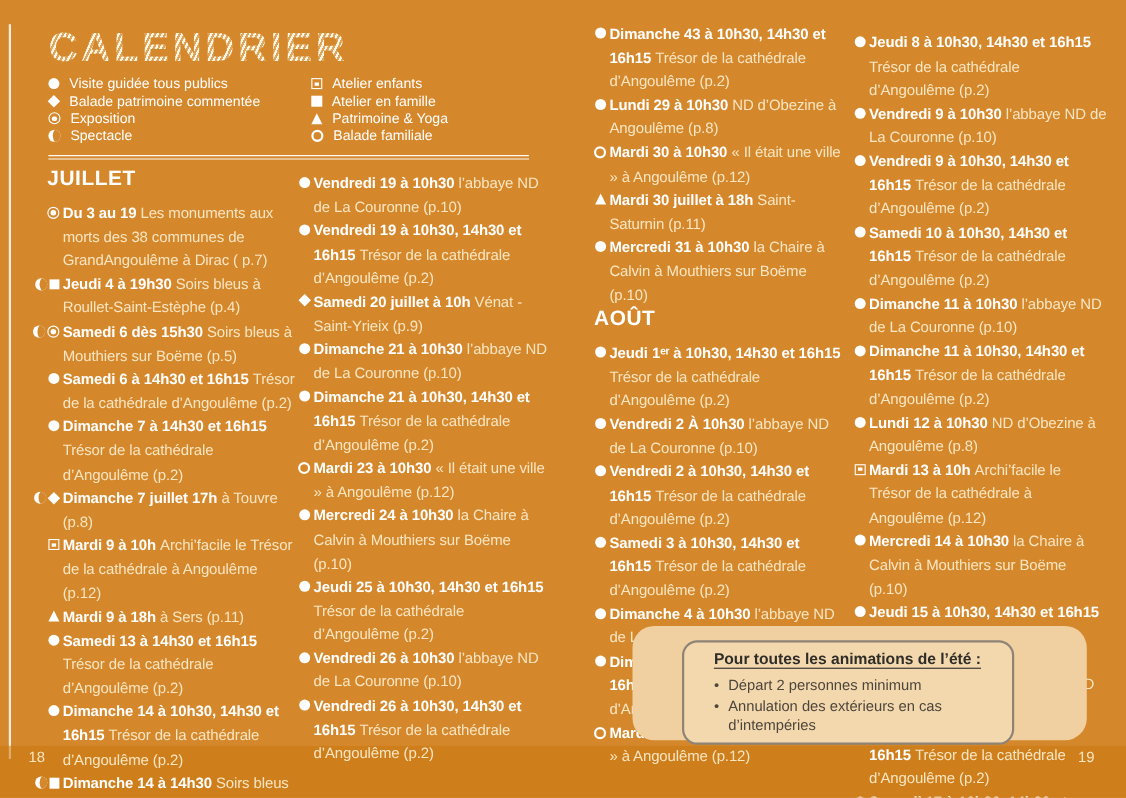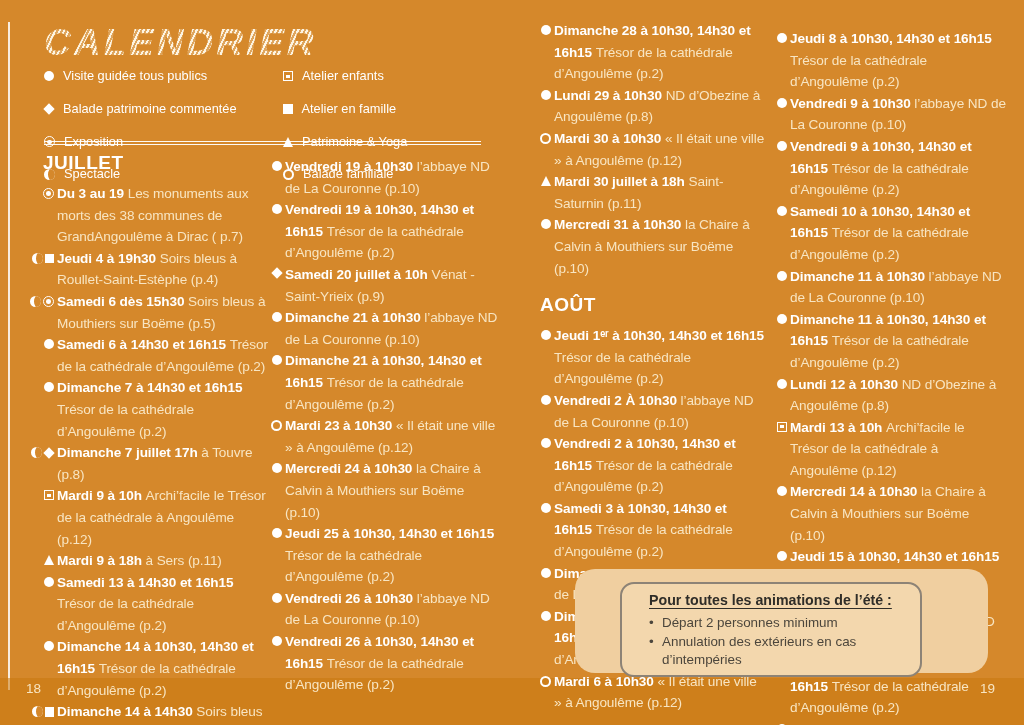--- a/index.html
+++ b/index.html
@@ -20,32 +20,32 @@
     font-family:"Liberation Sans","DejaVu Sans",sans-serif;
     overflow:hidden;
   }
   .footer-band{position:absolute;left:0;right:0;bottom:0;height:47px;background:var(--bg-deep);opacity:.55;}
   .edge-line{position:absolute;left:8px;top:22px;width:2px;height:668px;background:rgba(255,255,255,.85);}
 
   .title{
     position:absolute;left:44px;top:24px;
     font-size:37px;font-weight:bold;letter-spacing:3px;line-height:1;
     background:repeating-linear-gradient(115deg,#fdf4e1 0px,#fdf4e1 2px,rgba(253,244,225,.28) 2px,rgba(253,244,225,.28) 4px);
-    -webkit-background-clip:text;background-clip:text;color:transparent;font-style:italic;
+    -webkit-background-clip:text;background-clip:text;color:transparent;
   }
 
-  .legend-col{position:absolute;top:70px;display:flex;flex-direction:column;gap:20px;}
+  .legend-col{position:absolute;top:70px;display:flex;flex-direction:column;gap:3px;}
   #legend-col1{left:44px;width:230px;}
   #legend-col2{left:283px;width:230px;}
   .legend-item{display:flex;align-items:center;gap:9px;color:var(--white);font-size:12.8px;line-height:12.8px;height:12.8px;}
 
   .divider{position:absolute;left:44px;top:141px;width:437px;height:4px;border-top:1px solid rgba(255,255,255,.95);border-bottom:1px solid rgba(255,255,255,.95);}
 
   .month-heading{color:var(--white);font-weight:bold;font-size:19px;letter-spacing:.5px;margin-bottom:9px;}
-  .month-heading.inflow{margin-top:15px;}
+  .month-heading.inflow{}
 
   .col{position:absolute;}
   #col1{left:43px;top:152px;width:226px;}
   #col2{left:271px;top:156px;width:230px;}
   #col3{left:540px;top:20px;width:226px;}
   #col4{left:776px;top:28px;width:230px;}
 
   .entry{position:relative;margin-left:14px;font-size:13.6px;line-height:21.6px;letter-spacing:-.1px;}
   .entry .d{color:var(--white);font-weight:bold;}
   .entry .t{color:var(--cream);}
@@ -195,21 +195,21 @@
       </span><b class="d">Vendredi 26 à 10h30 </b><span class="t">l’abbaye ND de La Couronne (p.10)</span></div>
     <div class="entry"><span class="icons">
         <span class="icon i-circle"></span>
       </span><b class="d">Vendredi 26 à 10h30, 14h30 et 16h15 </b><span class="t">Trésor de la cathédrale d’Angoulême (p.2)</span></div>
   </div>
 
 <div class="col" id="col3">
   <div>
       <div class="entry"><span class="icons">
           <span class="icon i-circle"></span>
-        </span><b class="d">Dimanche 28 à 10h30, 14h30 et 16h15 </b><span class="t">Trésor de la cathédrale d’Angoulême (p.2)</span></div>
+        </span><b class="d">Dimanche 43 à 10h30, 14h30 et 16h15 </b><span class="t">Trésor de la cathédrale d’Angoulême (p.2)</span></div>
       <div class="entry"><span class="icons">
           <span class="icon i-circle"></span>
         </span><b class="d">Lundi 29 à 10h30 </b><span class="t">ND d’Obezine à Angoulême (p.8)</span></div>
       <div class="entry"><span class="icons">
           <span class="icon i-ring"></span>
         </span><b class="d">Mardi 30 à 10h30 </b><span class="t">« Il était une ville » à Angoulême (p.12)</span></div>
       <div class="entry"><span class="icons">
           <span class="icon i-triangle"></span>
         </span><b class="d">Mardi 30 juillet à 18h </b><span class="t">Saint-Saturnin (p.11)</span></div>
       <div class="entry"><span class="icons">

